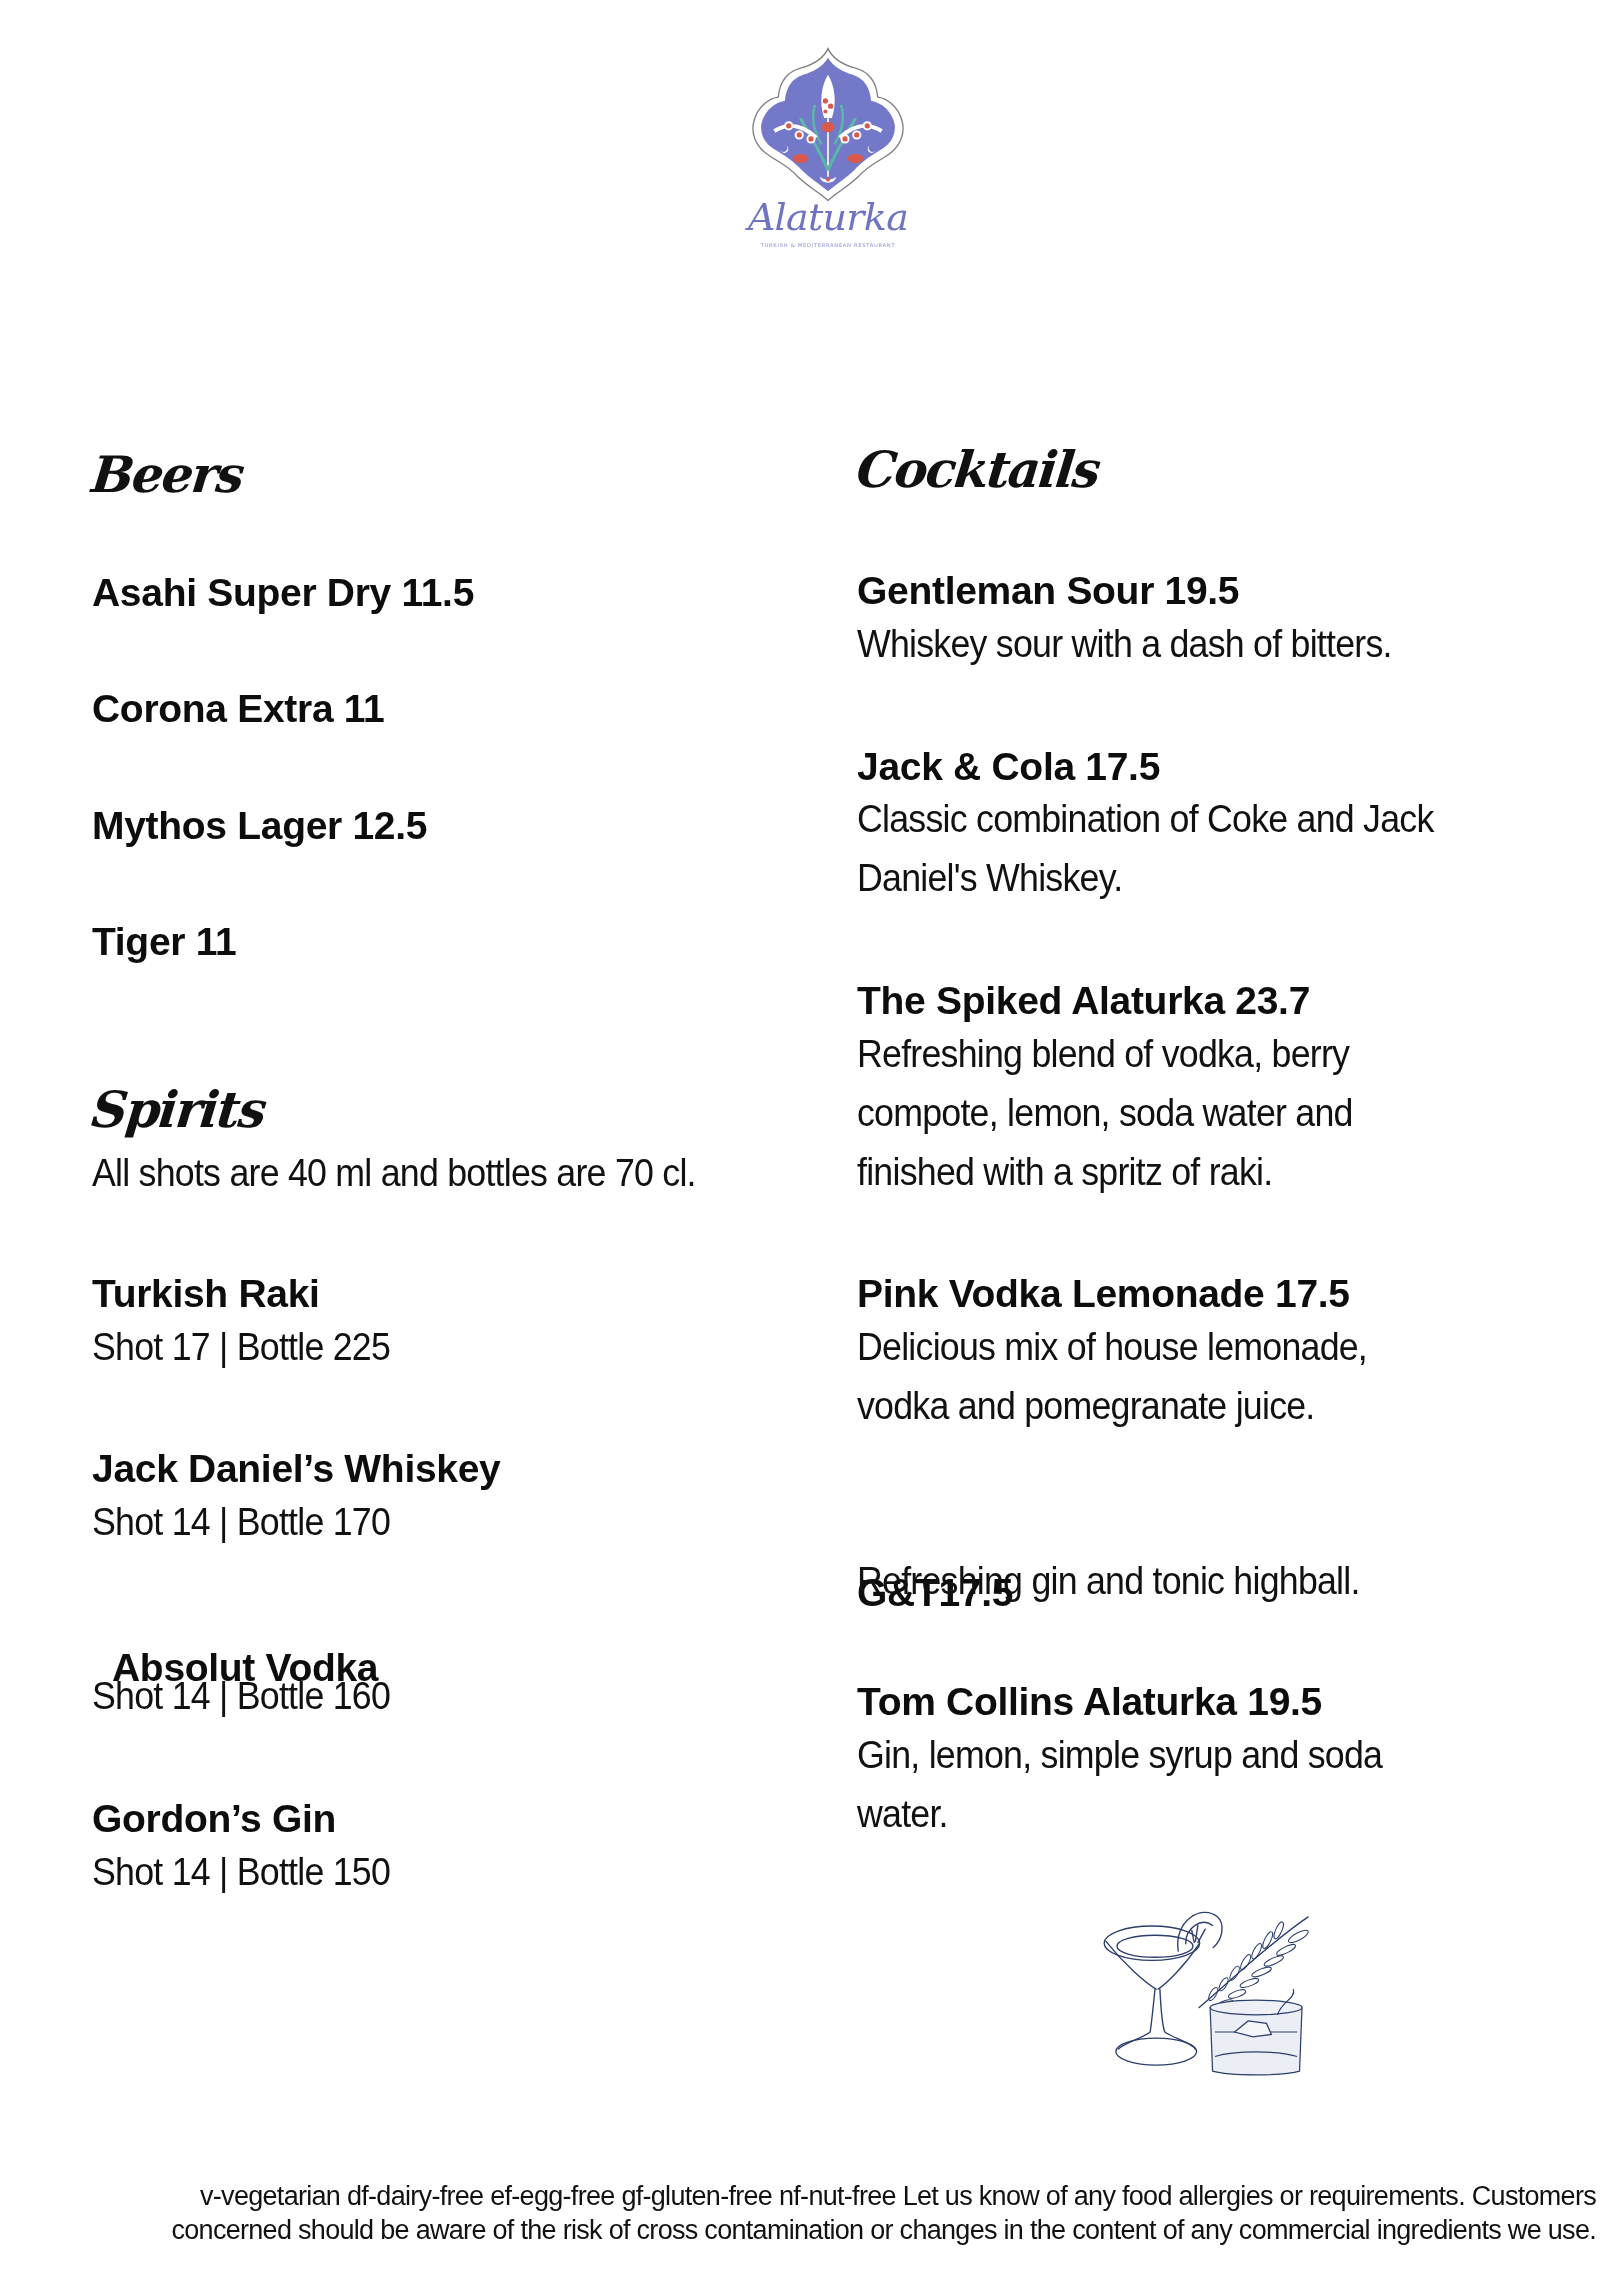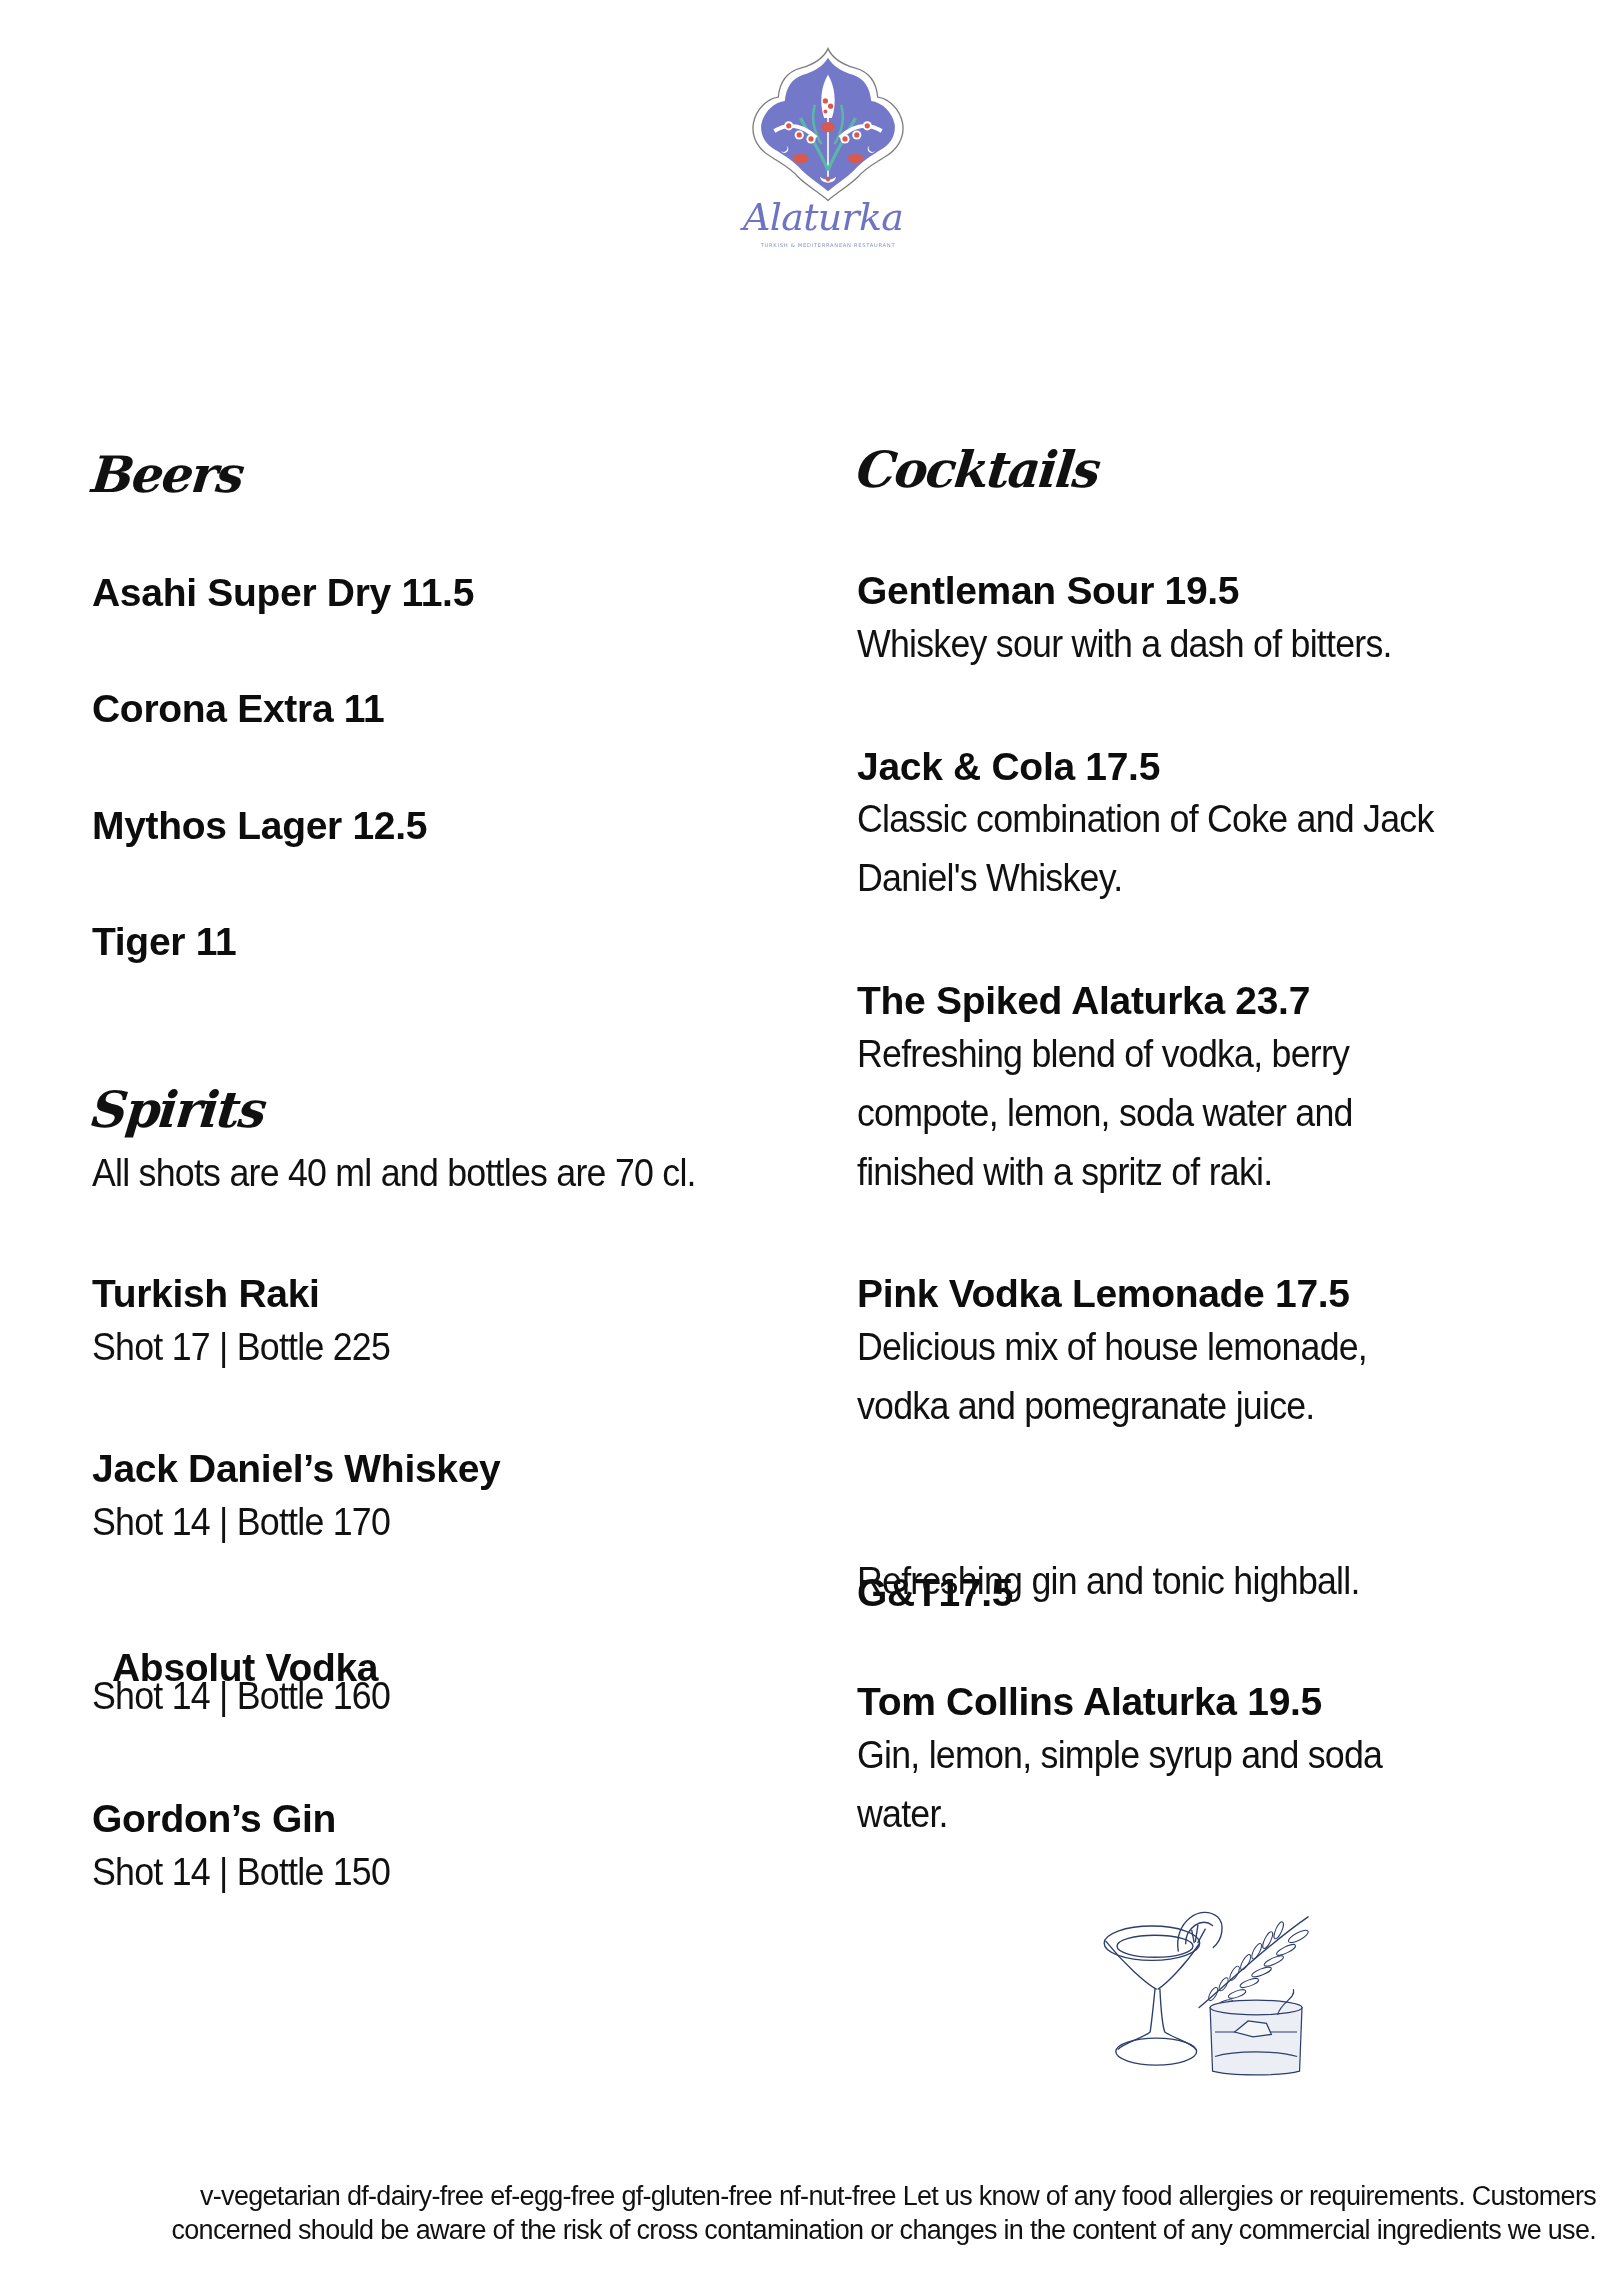--- a/index.html
+++ b/index.html
@@ -16,21 +16,21 @@
       position: absolute;
       left: 743px;
       top: 46px;
       width: 170px;
       height: 209px;
     }
     .logo svg.emblem { position: absolute; left: 5.2px; top: 0; width: 160px; height: 157px; }
     .logo-wordmark {
       position: absolute;
       left: 0; top: 149px; width: 170px;
-      text-align: left;
+      text-align: center;
       font-family: "DejaVu Serif", serif;
       font-size: 38px;
       color: #6f74c2;
       letter-spacing: -0.7px;
       font-style: italic;
     }
     .logo-tagline {
       position: absolute;
       left: 0; top: 196px; width: 170px;
       text-align: center;

